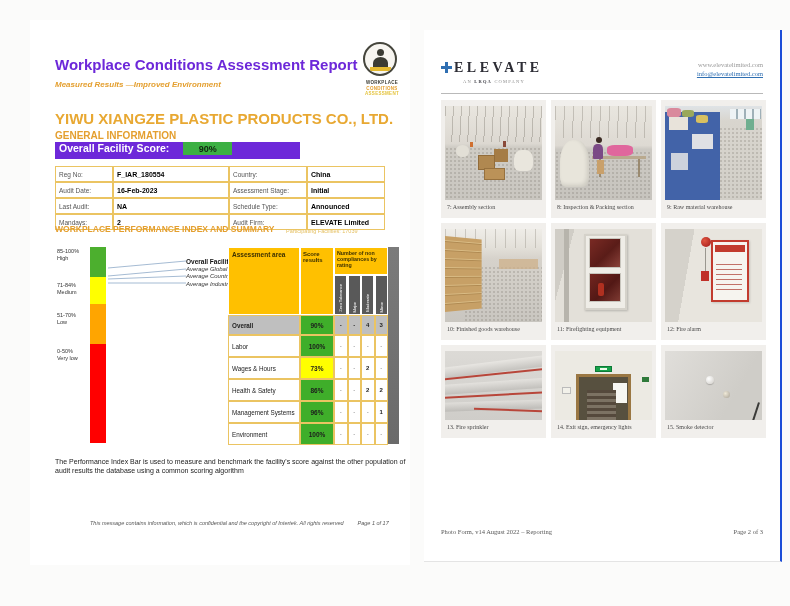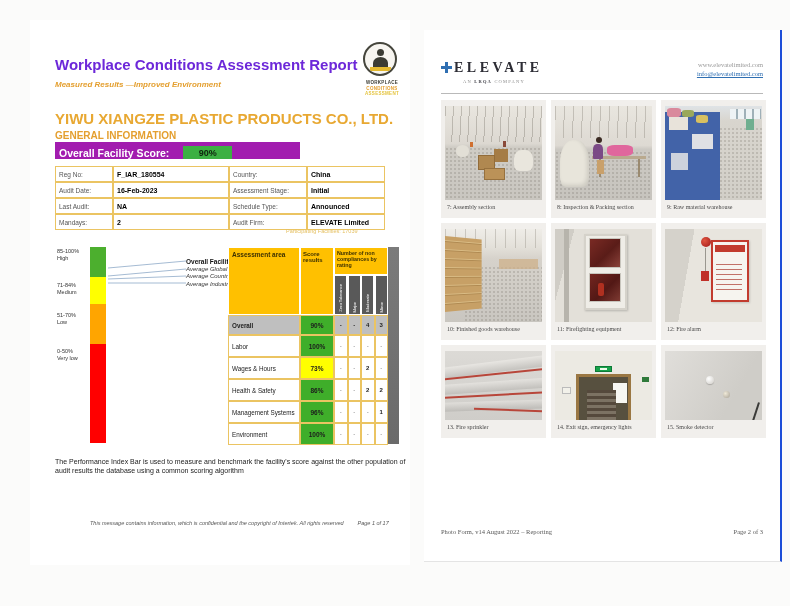--- a/index.html
+++ b/index.html
@@ -16,21 +16,21 @@
   .wca-circle { position:absolute; left:333px; top:22px; width:34px; height:34px; border:2px solid #45453c; border-radius:50%; background:#f7f5f0; overflow:hidden; }
   .wca-head { position:absolute; left:12px; top:5px; width:7px; height:7px; background:#3b3b33; border-radius:50%; }
   .wca-body { position:absolute; left:8px; top:13px; width:15px; height:12px; background:#3b3b33; border-radius:50% 50% 0 0; }
   .wca-yellow { position:absolute; left:5px; bottom:3px; width:21px; height:4px; background:#E4B92F; }
   .wca-text { position:absolute; left:322px; top:60px; width:60px; text-align:center; font-size:4.5px; font-weight:700; line-height:5.6px; letter-spacing:.3px; }
   .wca-text .t1{ color:#3b3b33; } .wca-text .t2{ color:#E49F2F; } .wca-text .t3{ color:#E4C43F; }
 
   .l-company { position:absolute; left:25px; top:90px;  font-size:15px; font-weight:700; color:#E8A832; }
   .l-general { position:absolute; left:25px; top:110px; font-size:10px;   font-weight:700; color:#E49F2F; }
 
-  .scorebar { position:absolute; left:25px; top:122px; width:245px; height:17px; background:#a21caf; display:flex; align-items:flex-end; }
+  .scorebar { position:absolute; left:25px; top:122px; width:245px; height:17px; background:#6d28d9; display:flex; align-items:flex-start; }
   .scorebar .lbl { color:#fff; font-size:10.5px; font-weight:700; padding-left:4px; }
   .scorebar .val { margin-left:14px; width:49px; height:13px; font-size:9px; font-weight:700; color:#10240f; display:flex; align-items:center; justify-content:center; }
 
   .info-table { position:absolute; left:25px; top:146px; width:330px; }
   .irow { display:flex; }
   .icell { height:16px; line-height:15px; border:0.6px solid #EBC462; padding-left:3px; overflow:hidden; white-space:nowrap; }
   .icell.lab { width:58px;  font-size:6.5px; color:#555; }
   .icell.val { width:116px; font-size:7px; font-weight:700; color:#000; }
   .icell.lab2{ width:78px;  font-size:6.5px; color:#555; }
   .icell.val2{ width:78px;  font-size:7px; font-weight:700; color:#000; }
@@ -222,20 +222,21 @@
         <div class="icell val2">Announced</div>
       </div>
       <div class="irow">
         <div class="icell lab">Mandays:</div>
         <div class="icell val">2</div>
         <div class="icell lab2">Audit Firm:</div>
         <div class="icell val2">ELEVATE Limited</div>
       </div>
     </div>
 
+    <div class="l-wpi">WORKPLACE PERFORMANCE INDEX AND SUMMARY</div>
     <div class="l-part">Participating Facilities: 17039</div>
 
     <div class="idx-labels idx-l0">
       <div>85-100%</div>
       <div>High</div>
     </div>
     <div class="idx-labels idx-l1">
       <div>71-84%</div>
       <div>Medium</div>
     </div>

